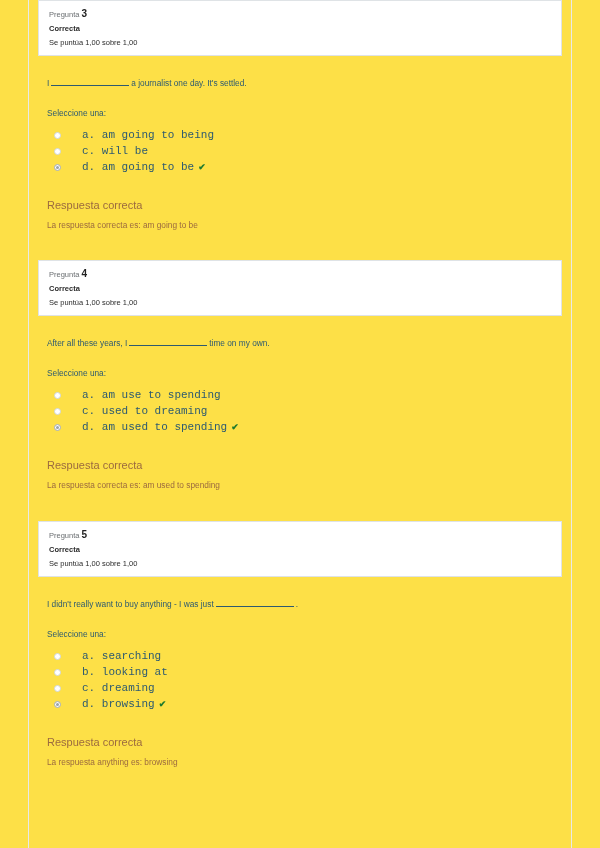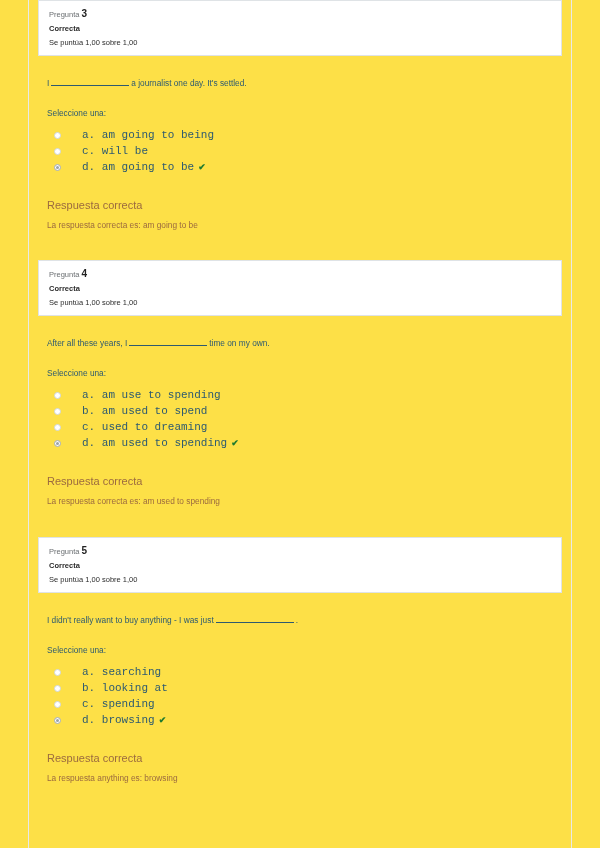--- a/index.html
+++ b/index.html
@@ -240,24 +240,20 @@
           <span>After all these years, I</span><span class="blank"></span><span>time on my own.</span>
         </div>
         <div class="select-one">Seleccione una:</div>
         <ul class="answers">
           <li class="answer">
             <span class="radio"></span>
             <span class="answer-label">a. am use to spending</span>
           </li>
           <li class="answer">
             <span class="radio"></span>
-            <span class="answer-label">b. am used to spend</span>
-          </li>
-          <li class="answer">
-            <span class="radio"></span>
             <span class="answer-label">c. used to dreaming</span>
           </li>
           <li class="answer">
             <span class="radio checked"></span>
             <span class="answer-label">d. am used to spending</span>
             <span class="tick">✔</span>
           </li>
         </ul>
       </div>
 
@@ -289,21 +285,21 @@
           <li class="answer">
             <span class="radio"></span>
             <span class="answer-label">a. searching</span>
           </li>
           <li class="answer">
             <span class="radio"></span>
             <span class="answer-label">b. looking at</span>
           </li>
           <li class="answer">
             <span class="radio"></span>
-            <span class="answer-label">c. spending</span>
+            <span class="answer-label">c. dreaming</span>
           </li>
           <li class="answer">
             <span class="radio checked"></span>
             <span class="answer-label">d. browsing</span>
             <span class="tick">✔</span>
           </li>
         </ul>
       </div>
 
       <div class="feedback">

